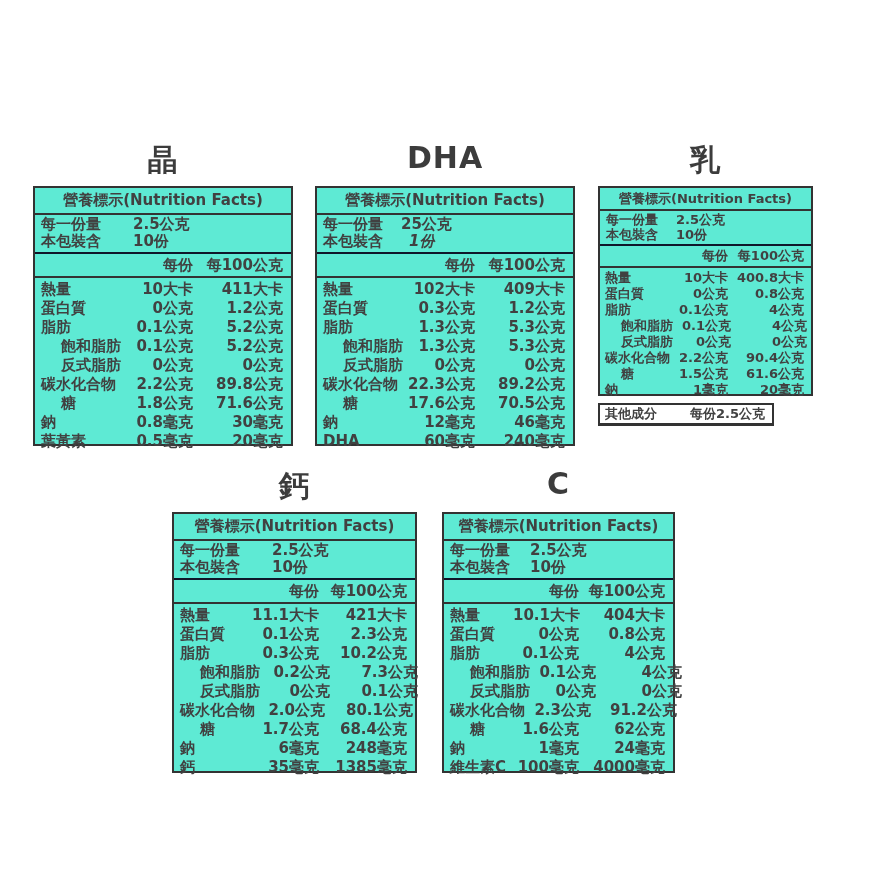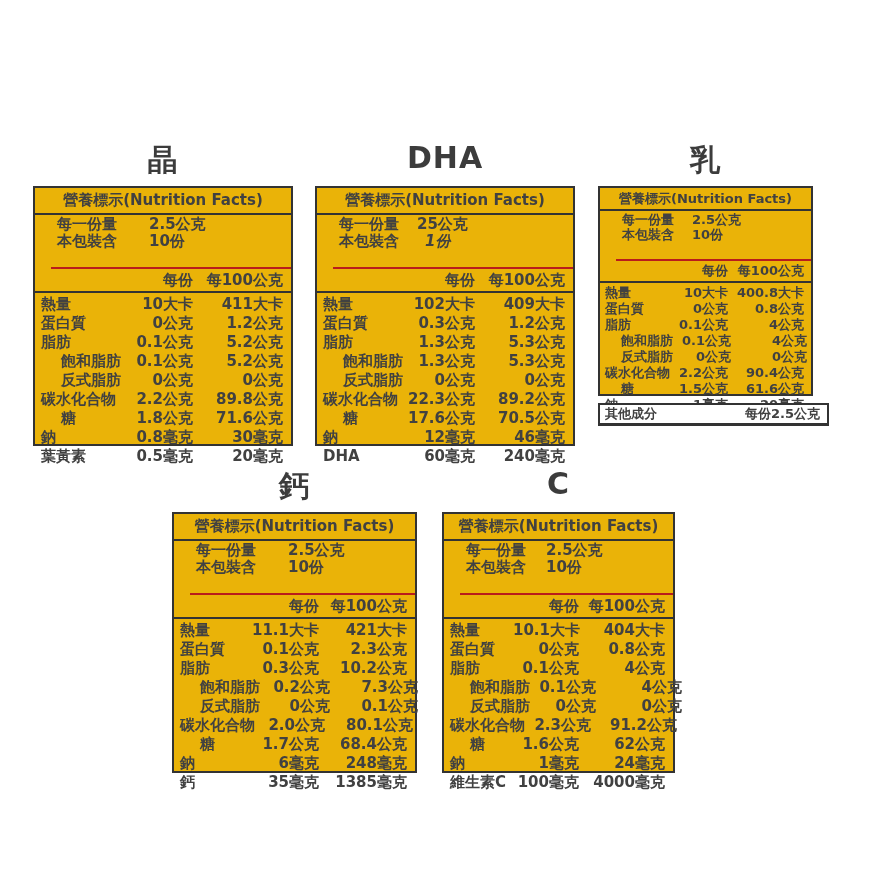--- a/index.html
+++ b/index.html
@@ -8,28 +8,28 @@
     width:892px; height:892px; position:relative; overflow:hidden;
     font-family:"DejaVu Sans", sans-serif;
     color:#414141;
     -webkit-font-smoothing:antialiased;
   }
   .ntitle {
     position:absolute; text-align:center;
     font-size:30px; font-weight:600; color:#3c3c3c; letter-spacing:1px;
   }
   .ntable {
-    position:absolute; background:#eab308;
+    position:absolute; background:#5eead4;
     border:2px solid #333; font-weight:600;
   }
   .nheader {
     text-align:center; font-size:15px; line-height:19px;
     padding:3px 2px; border-bottom:2px solid #333; white-space:nowrap;
   }
-  .serving { padding:1px 6px 17px; border-bottom:2px solid #b91c1c;margin-left:16px; }
+  .serving { padding:1px 6px 2px; border-bottom:2px solid #0f172a; }
   .srow { display:flex; font-size:15px; line-height:17px; white-space:nowrap; }
   .slabel { width:92px; flex:none; }
   .colhead {
     display:grid; grid-template-columns:1fr 72px 90px;
     font-size:15px; line-height:18px; padding:2px 8px 2px 6px;
     border-bottom:2px solid #333; white-space:nowrap;
   }
   .colhead .v { text-align:right; }
   .tbody { padding:2px 8px 2px 6px; }
   .trow {
@@ -252,21 +252,21 @@
         <span class="v">61.6公克</span>
       </div>
     <div class="trow">
         <span>鈉</span>
         <span class="v">1毫克</span>
         <span class="v">20毫克</span>
       </div>
   </div>
 </div>
 
-<div class="xbox" style="left:598px;top:403px;width:231px;">
+<div class="xbox" style="left:598px;top:403px;width:176px;">
   <div class="xrow rule">
       <span>其他成分</span>
       <span>每份2.5公克</span>
     </div>
 </div>
 
 <div class="ntable" style="left:172px;top:512px;width:245px;height:261px;">
   <div class="nheader">營養標示(Nutrition Facts)</div>
   <div class="serving">
     <div class="srow">

